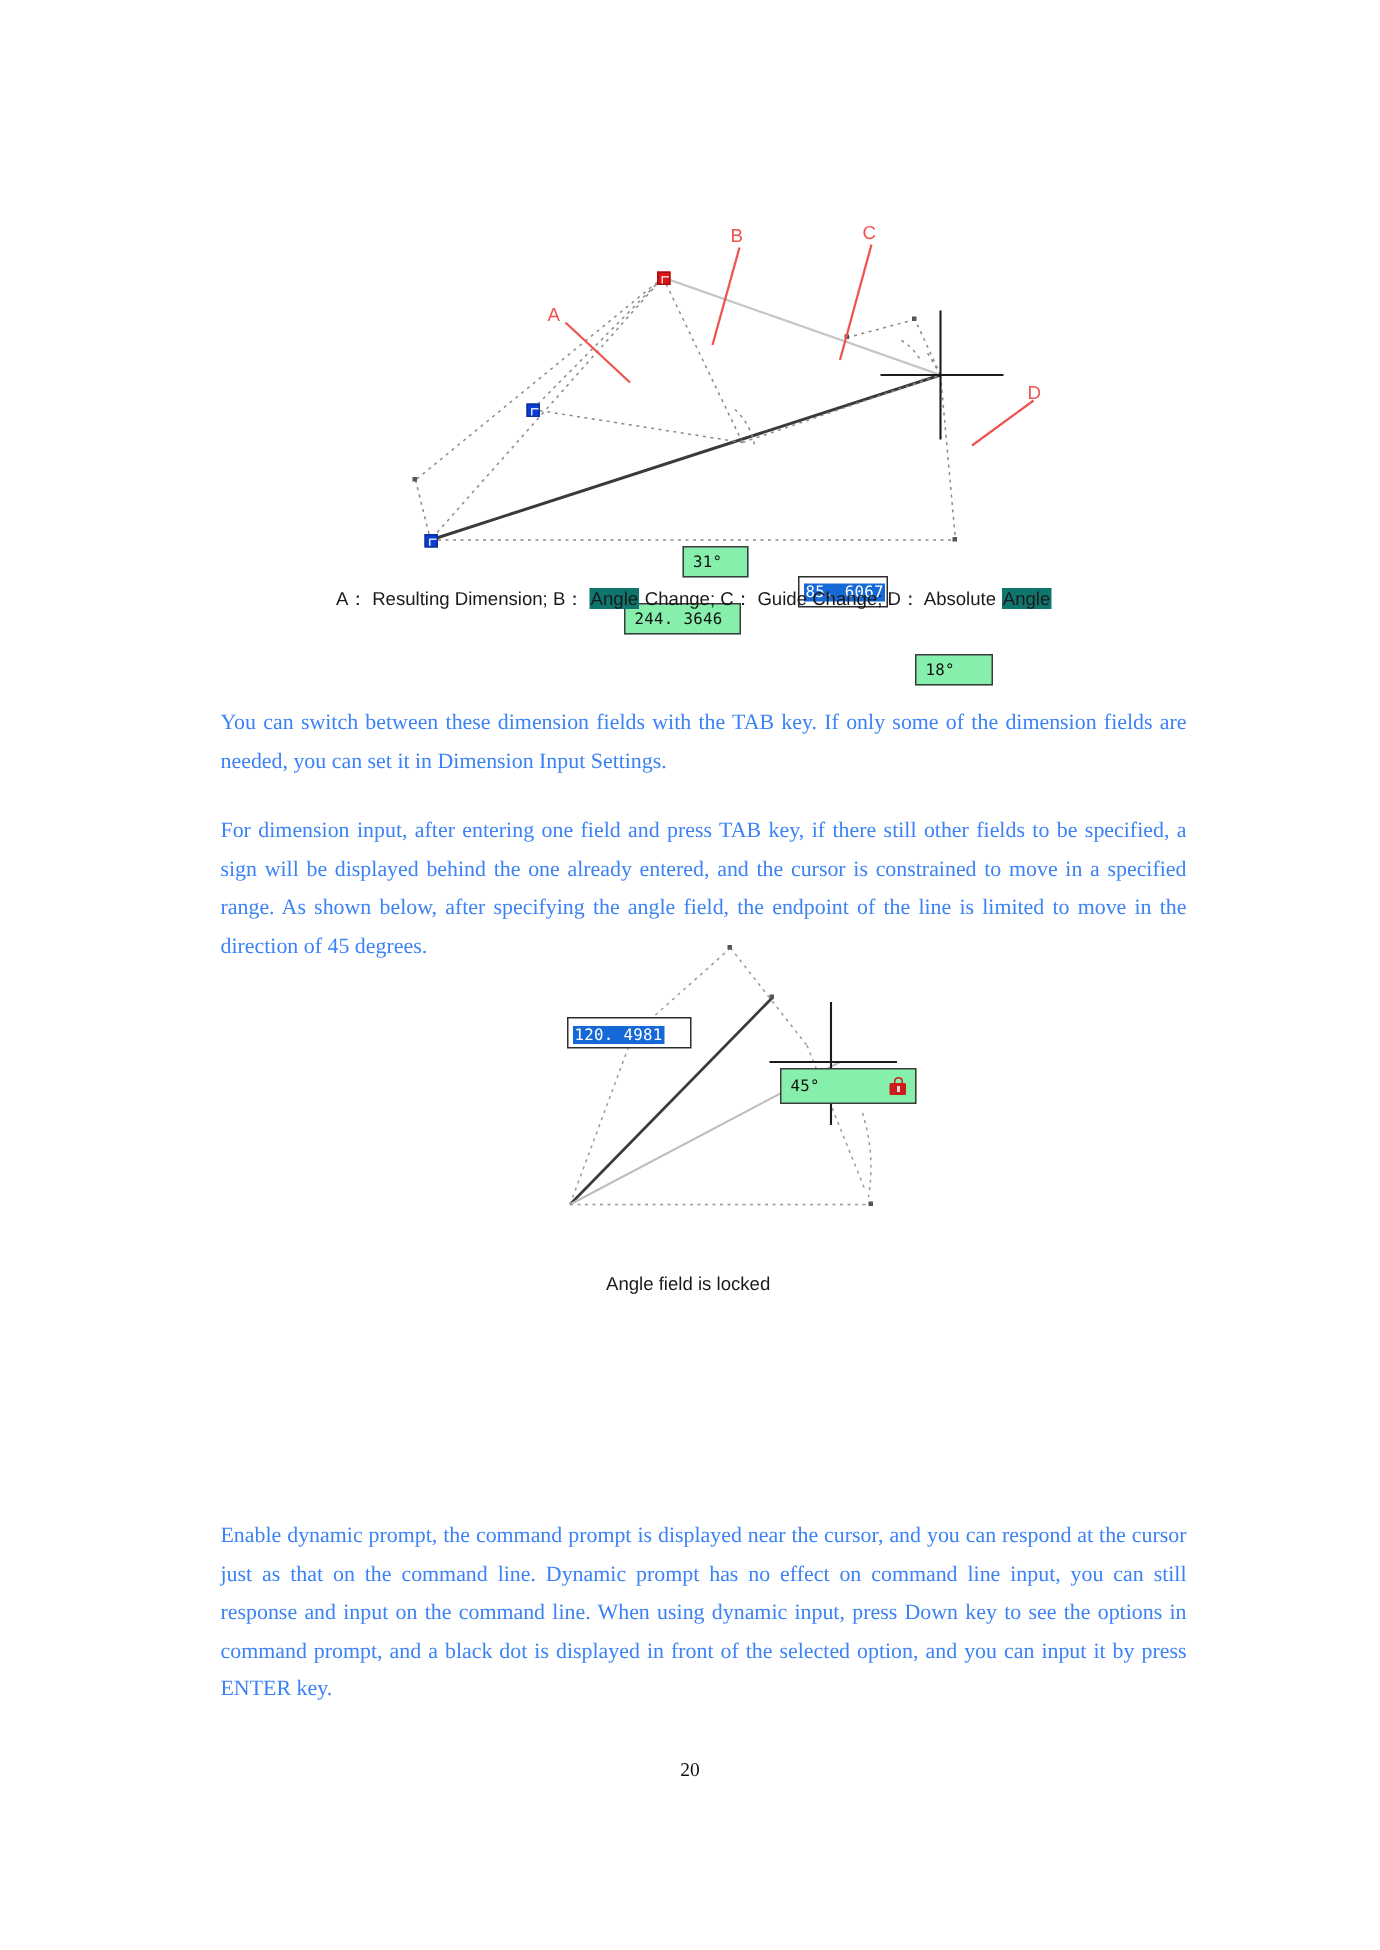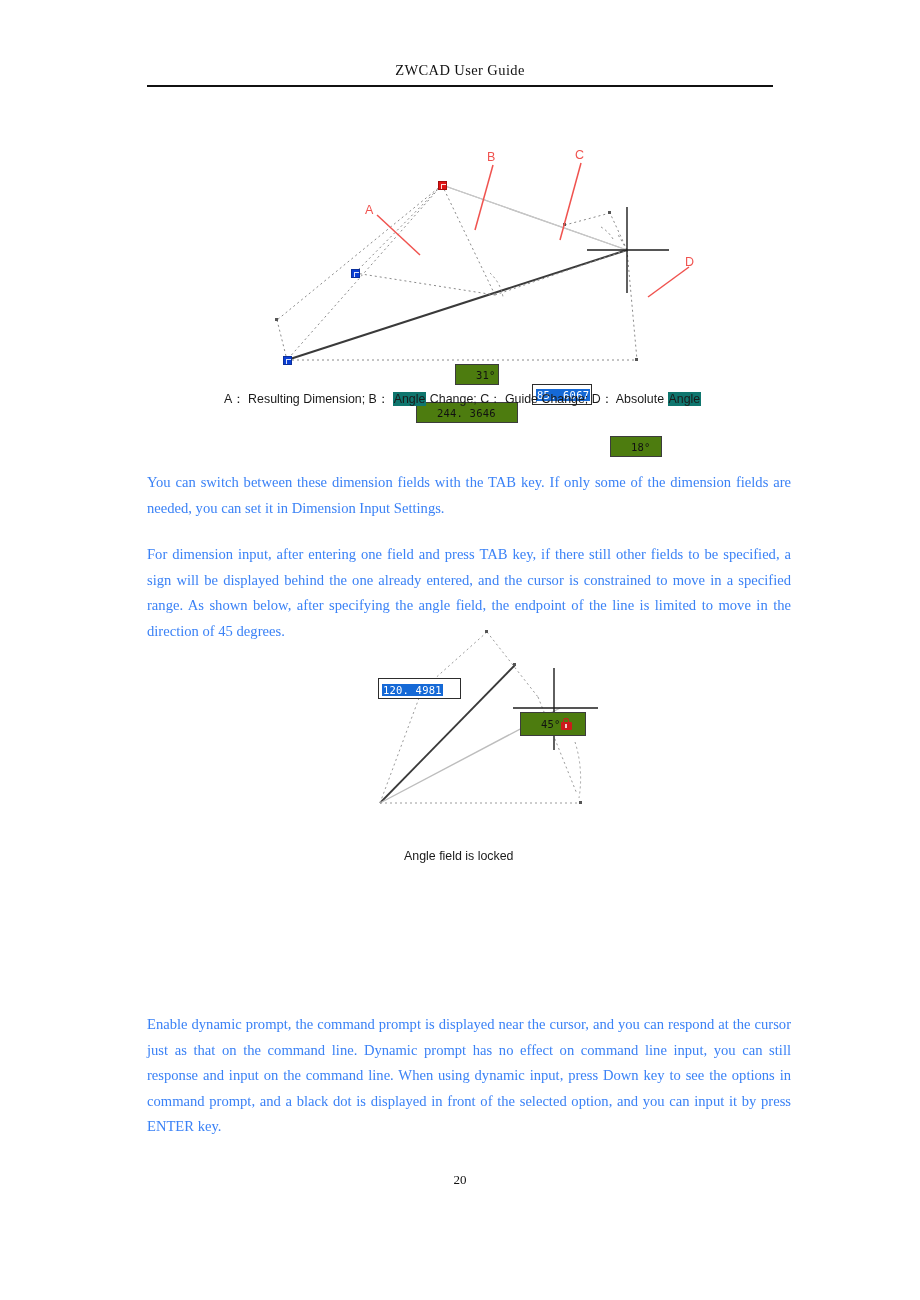--- a/index.html
+++ b/index.html
@@ -84,29 +84,29 @@
   }
 
   
   .figure {
     position: absolute;
   }
   .figure svg { display: block; }
 
   .tooltip {
     position: absolute;
-    background: #4d7c0f;
+    background: #86efac;
     border: 1px solid #3c3c3c;
     font-family: "DejaVu Sans Mono", monospace;
     font-size: 10.5px;
     color: #111;
     box-sizing: border-box;
     display: flex;
     align-items: center;
-    padding: 0 20px;
+    padding: 0 6px;
     white-space: nowrap;
     letter-spacing: .2px;
   }
   .tooltip.wide { justify-content: space-between; }
 
   .field-box {
     position: absolute;
     background: #ffffff;
     border: 1px solid #2d2d2d;
     box-sizing: border-box;
@@ -175,24 +175,20 @@
     font-family: "Liberation Sans", sans-serif;
     font-size: 12.5px;
     color: #f0534f;
   }
 </style>
 </head>
 <body>
 
 <div class="page">
 
-  <div class="header-zone">
-    <div class="header-title">ZWCAD User Guide</div>
-    <div class="header-rule"></div>
-  </div>
 
   <div class="figure" style="left:265px; top:145px; width:440px; height:235px;">
 
     <svg width="440" height="235" viewBox="0 0 440 235">
 
       <line x1="22" y1="215" x2="362" y2="105" stroke="#3a3a3a" stroke-width="2"></line>
 
       <line x1="177" y1="40" x2="362" y2="105" stroke="#b5b5b5" stroke-width="1.3"></line>
 
       <line x1="177" y1="40" x2="362" y2="105" stroke="#c9c9c9" stroke-width="1"></line>
@@ -241,21 +237,21 @@
     </svg>
 
     <div class="grip red" style="left:173px; top:36px;"></div>
     <div class="grip blue" style="left:86px;  top:124px;"></div>
     <div class="grip blue" style="left:18px;  top:211px;"></div>
 
     <div class="tooltip" style="left:190px; top:219px; width:44px; height:21px;">
       <span>31°</span>
     </div>
 
-    <div class="tooltip" style="left:151px; top:257px; width:102px; height:21px;">
+    <div class="tooltip" style="left:151px; top:257px; width:78px; height:21px;">
       <span>244. 3646</span>
     </div>
 
     <div class="field-box" style="left:267px; top:239px; width:60px; height:21px;">
       <span class="sel">85. 6067</span>
     </div>
 
     <div class="tooltip" style="left:345px; top:291px; width:52px; height:21px;">
       <span>18°</span>
     </div>
@@ -302,21 +298,21 @@
       <g stroke="#1c1c1c" stroke-width="1.4">
         <line x1="143" y1="86" x2="228" y2="86"></line>
         <line x1="184" y1="46" x2="184" y2="128"></line>
       </g>
     </svg>
 
     <div class="field-box" style="left:8px; top:56px; width:83px; height:21px;align-items:flex-end;">
       <span class="sel">120. 4981</span>
     </div>
 
-    <div class="tooltip wide" style="left:150px; top:90px; width:66px; height:24px;">
+    <div class="tooltip wide" style="left:150px; top:90px; width:91px; height:24px;">
       <span>45°</span>
       <span class="lock-icon">
         <span class="shackle"></span>
           <span class="body"></span>
       </span>
     </div>
   </div>
 
   <div class="caption" style="left:404px; top:849px;">Angle field is locked</div>
 

